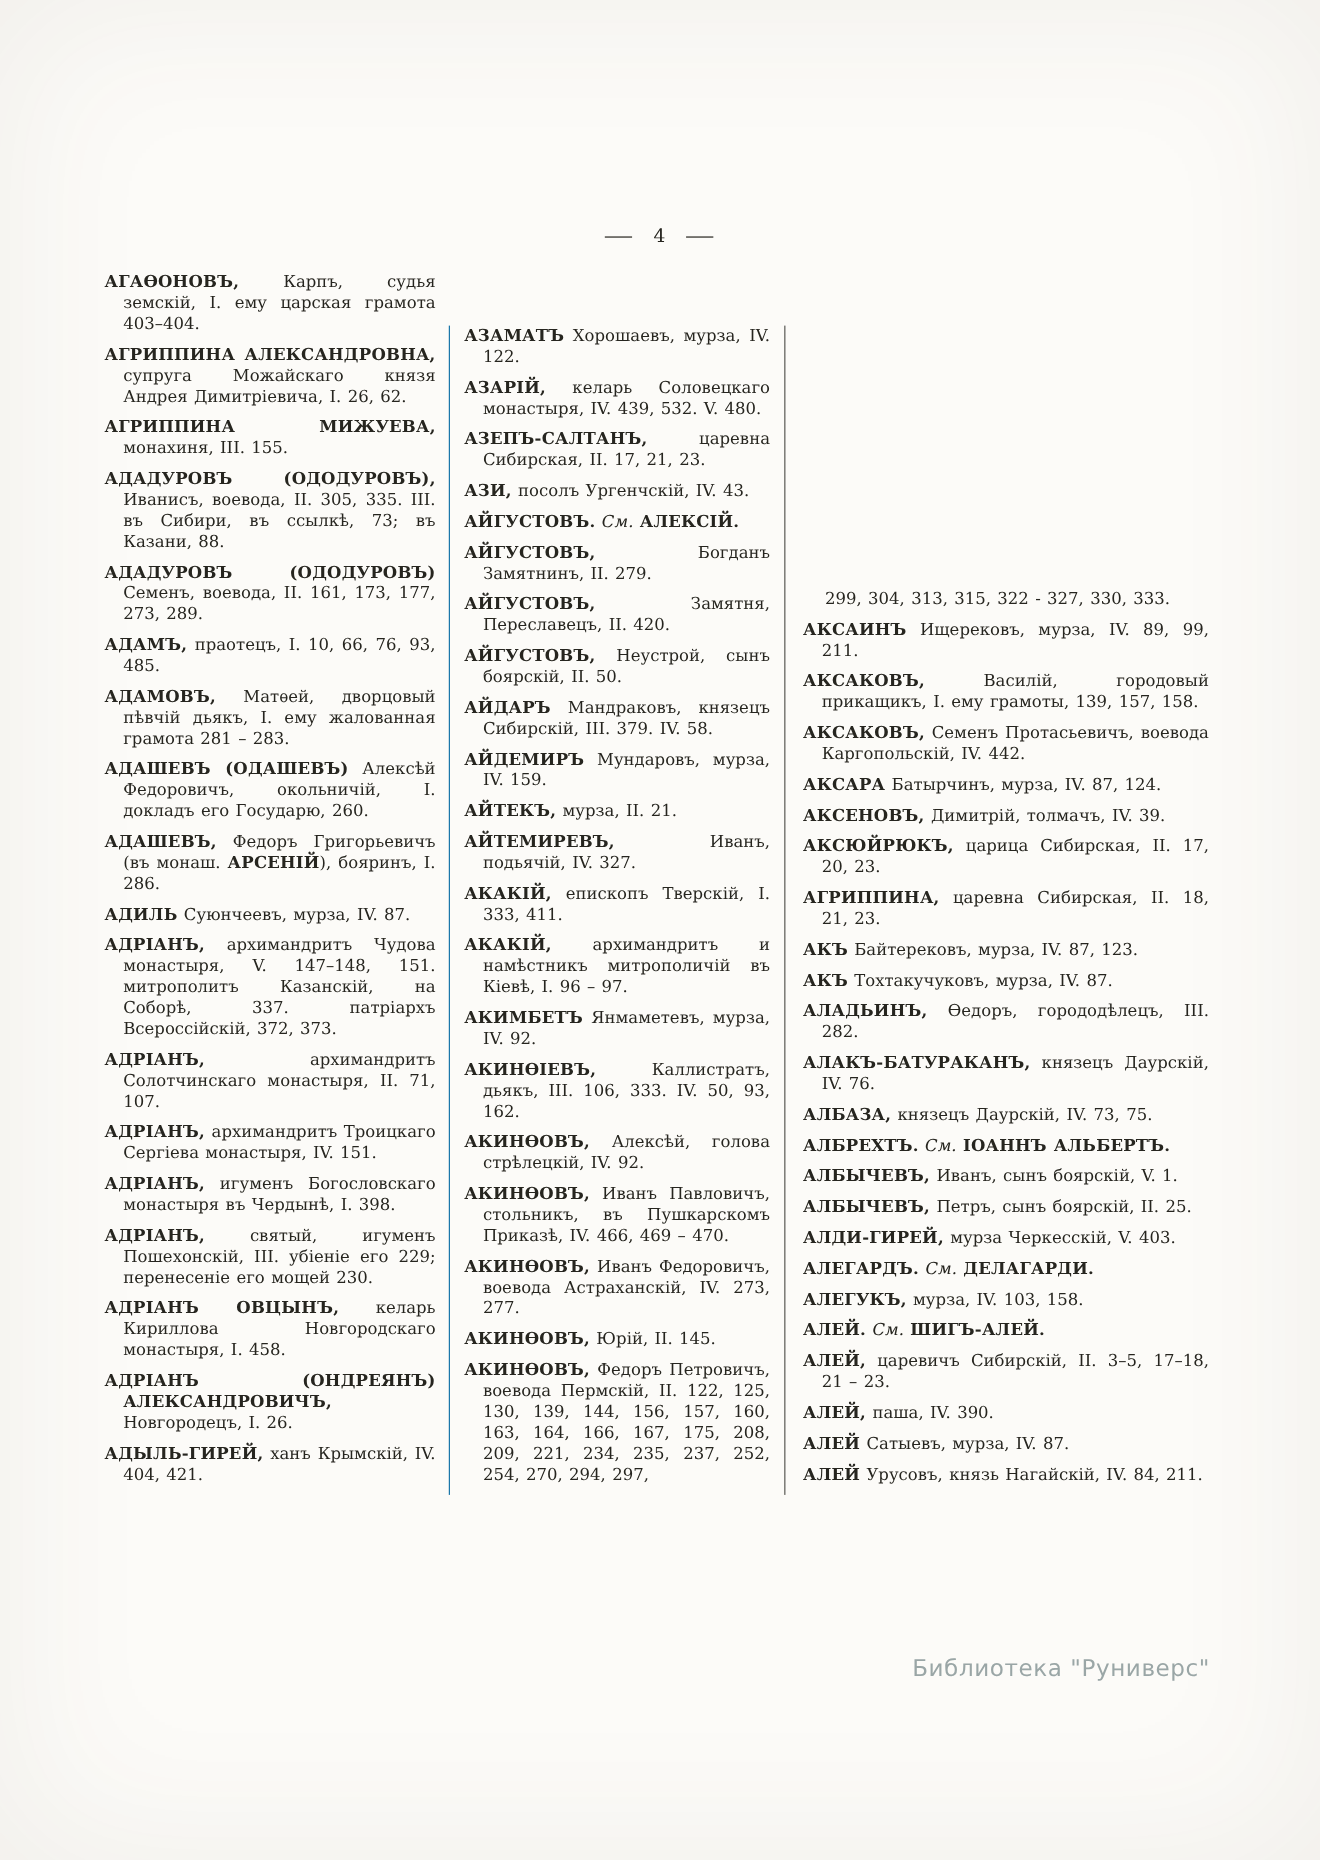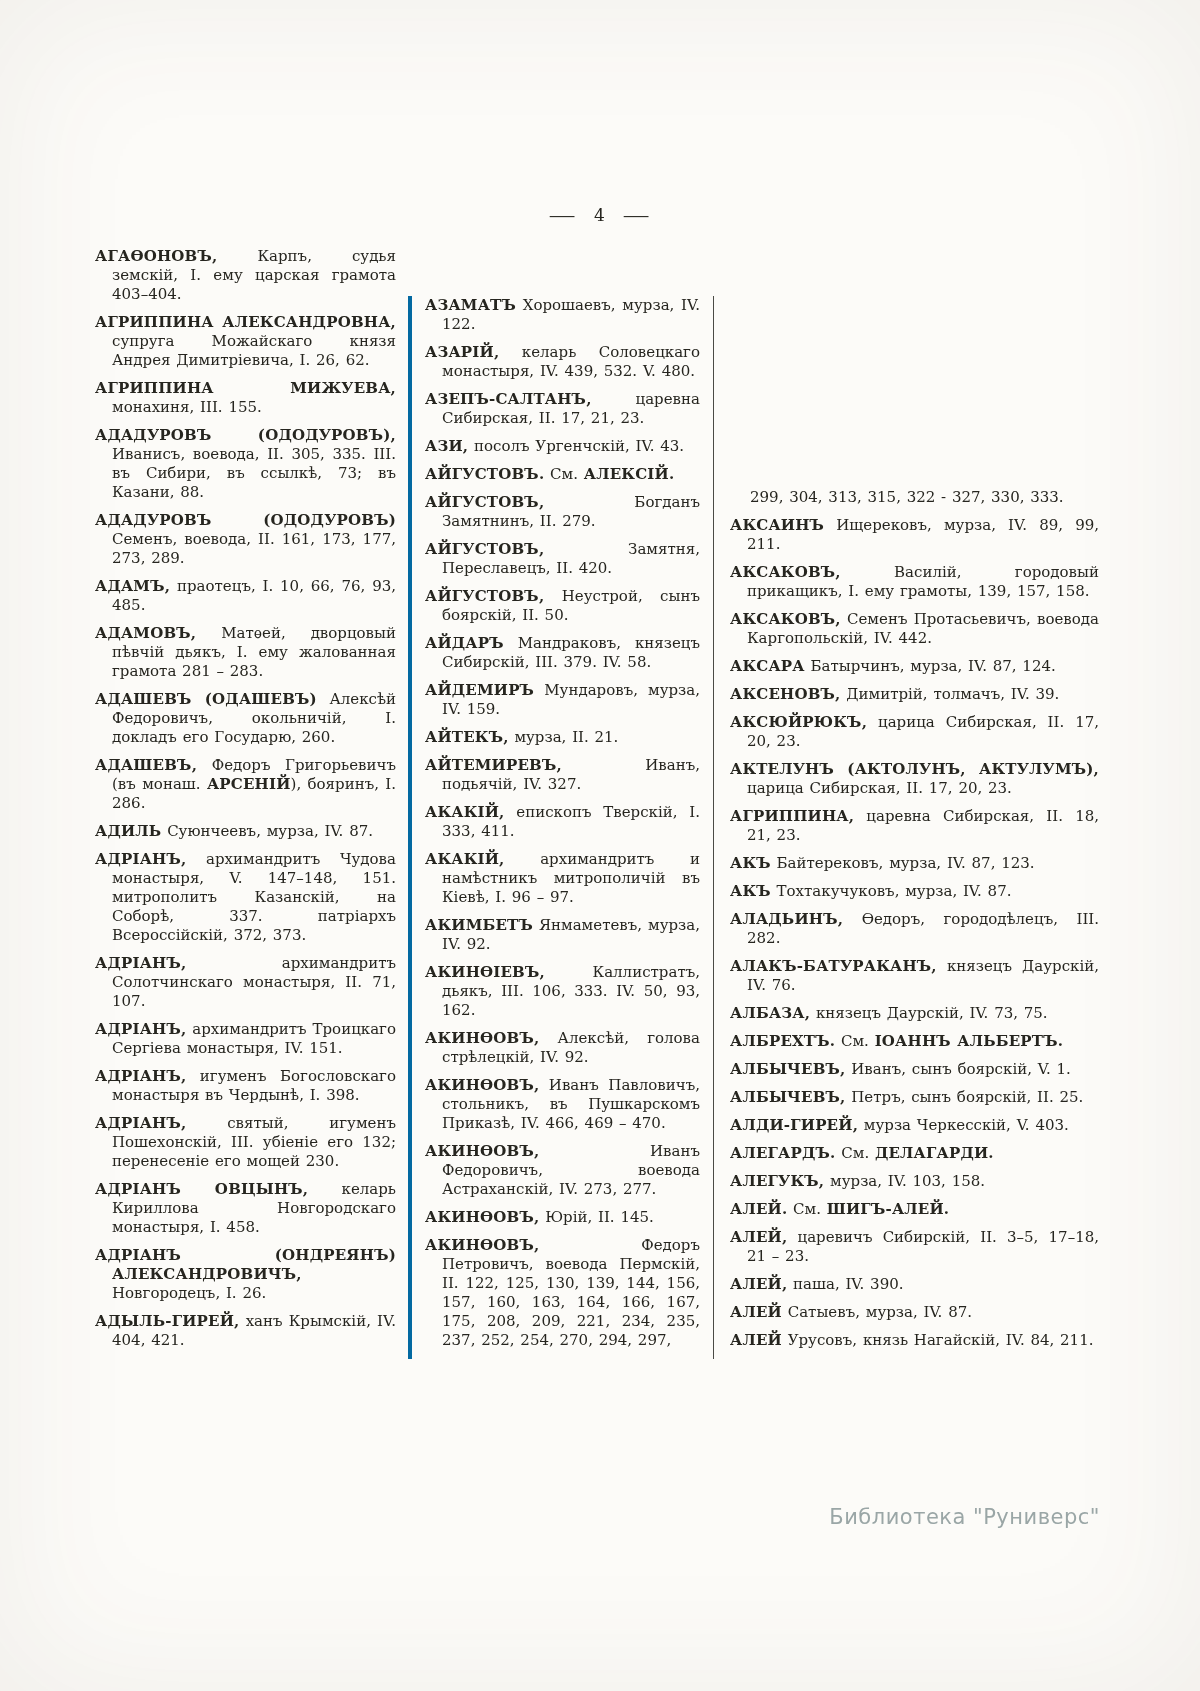--- a/index.html
+++ b/index.html
@@ -36,35 +36,35 @@
     top: 247px;
     left: 95px;
     width: 1022px;
     display: flex;
     align-items: flex-end;
   }
   .col {
     box-sizing: border-box;
   }
   .col-1 { width: 313px; padding-right: 12px; }
-  .col-2 { width: 306px; padding: 0 13px; border-left: 4px solid #0369a1; border-right: 1px solid #4a4a45; }
+  .col-2 { width: 306px; padding: 0 13px; border-left: 1px solid #0369a1; border-right: 1px solid #4a4a45; }
   .col-3 { width: 403px; padding-left: 16px; padding-right: 18px; }
 
   .entry {
     margin: 0 0 9px 0;
     font-size: 15px;
     line-height: 19px;
     text-align: justify;
     padding-left: 17px;
     text-indent: -17px;
     word-spacing: 1px;
   }
   .entry.cont { padding-left: 0; text-indent: 0; margin-left: 20px; }
   .hw { font-weight: bold; letter-spacing: 0.2px; }
-  .it { }
+  .it { font-style: italic; }
 
   .watermark {
     position: absolute;
     top: 1505px;
     right: 100px;
     font-family: "DejaVu Sans", sans-serif;
     font-size: 21px;
     color: #9aa6a6;
     letter-spacing: 0.5px;
   }
@@ -89,21 +89,21 @@
         <p class="entry"><span class="hw">АДАДУРОВЪ (ОДОДУРОВЪ)</span><span> Семенъ, воевода, II. 161, 173, 177, 273, 289.</span></p>
         <p class="entry"><span class="hw">АДАМЪ,</span><span> праотецъ, I. 10, 66, 76, 93, 485.</span></p>
         <p class="entry"><span class="hw">АДАМОВЪ,</span><span> Матѳей, дворцовый пѣвчій дьякъ, I. ему жалованная грамота 281 – 283.</span></p>
         <p class="entry"><span class="hw">АДАШЕВЪ (ОДАШЕВЪ)</span><span> Алексѣй Федоровичъ, окольничій, I. докладъ его Государю, 260.</span></p>
         <p class="entry"><span class="hw">АДАШЕВЪ,</span><span> Федоръ Григорьевичъ (въ монаш. </span><span class="hw">АРСЕНІЙ</span><span>), бояринъ, I. 286.</span></p>
         <p class="entry"><span class="hw">АДИЛЬ</span><span> Суюнчеевъ, мурза, IV. 87.</span></p>
         <p class="entry"><span class="hw">АДРІАНЪ,</span><span> архимандритъ Чудова монастыря, V. 147–148, 151. митрополитъ Казанскій, на Соборѣ, 337. патріархъ Всероссійскій, 372, 373.</span></p>
         <p class="entry"><span class="hw">АДРІАНЪ,</span><span> архимандритъ Солотчинскаго монастыря, II. 71, 107.</span></p>
         <p class="entry"><span class="hw">АДРІАНЪ,</span><span> архимандритъ Троицкаго Сергіева монастыря, IV. 151.</span></p>
         <p class="entry"><span class="hw">АДРІАНЪ,</span><span> игуменъ Богословскаго монастыря въ Чердынѣ, I. 398.</span></p>
-        <p class="entry"><span class="hw">АДРІАНЪ,</span><span> святый, игуменъ Пошехонскій, III. убіеніе его 132; перенесеніе его мощей 230.</span></p>
+        <p class="entry"><span class="hw">АДРІАНЪ,</span><span> святый, игуменъ Пошехонскій, III. убіеніе его 229; перенесеніе его мощей 230.</span></p>
         <p class="entry"><span class="hw">АДРІАНЪ ОВЦЫНЪ,</span><span> келарь Кириллова Новгородскаго монастыря, I. 458.</span></p>
         <p class="entry"><span class="hw">АДРІАНЪ (ОНДРЕЯНЪ) АЛЕКСАНДРОВИЧЪ,</span><span> Новгородецъ, I. 26.</span></p>
         <p class="entry"><span class="hw">АДЫЛЬ-ГИРЕЙ,</span><span> ханъ Крымскій, IV. 404, 421.</span></p>
       </div>
     <div class="col col-2">
         <p class="entry"><span class="hw">АЗАМАТЪ</span><span> Хорошаевъ, мурза, IV. 122.</span></p>
         <p class="entry"><span class="hw">АЗАРІЙ,</span><span> келарь Соловецкаго монастыря, IV. 439, 532. V. 480.</span></p>
         <p class="entry"><span class="hw">АЗЕПЪ-САЛТАНЪ,</span><span> царевна Сибирская, II. 17, 21, 23.</span></p>
         <p class="entry"><span class="hw">АЗИ,</span><span> посолъ Ургенчскій, IV. 43.</span></p>
         <p class="entry"><span class="hw">АЙГУСТОВЪ.</span><span class="it"> См. </span><span class="hw">АЛЕКСІЙ.</span></p>
@@ -125,21 +125,20 @@
         <p class="entry"><span class="hw">АКИНѲОВЪ,</span><span> Федоръ Петровичъ, воевода Пермскій, II. 122, 125, 130, 139, 144, 156, 157, 160, 163, 164, 166, 167, 175, 208, 209, 221, 234, 235, 237, 252, 254, 270, 294, 297,</span></p>
       </div>
     <div class="col col-3">
         <p class="entry cont"><span>299, 304, 313, 315, 322 - 327, 330, 333.</span></p>
         <p class="entry"><span class="hw">АКСАИНЪ</span><span> Ищерековъ, мурза, IV. 89, 99, 211.</span></p>
         <p class="entry"><span class="hw">АКСАКОВЪ,</span><span> Василій, городовый прикащикъ, I. ему грамоты, 139, 157, 158.</span></p>
         <p class="entry"><span class="hw">АКСАКОВЪ,</span><span> Семенъ Протасьевичъ, воевода Каргопольскій, IV. 442.</span></p>
         <p class="entry"><span class="hw">АКСАРА</span><span> Батырчинъ, мурза, IV. 87, 124.</span></p>
         <p class="entry"><span class="hw">АКСЕНОВЪ,</span><span> Димитрій, толмачъ, IV. 39.</span></p>
         <p class="entry"><span class="hw">АКСЮЙРЮКЪ,</span><span> царица Сибирская, II. 17, 20, 23.</span></p>
-        <p class="entry"><span class="hw">АКТЕЛУНЪ (АКТОЛУНЪ, АКТУЛУМЪ),</span><span> царица Сибирская, II. 17, 20, 23.</span></p>
         <p class="entry"><span class="hw">АГРИППИНА,</span><span> царевна Сибирская, II. 18, 21, 23.</span></p>
         <p class="entry"><span class="hw">АКЪ</span><span> Байтерековъ, мурза, IV. 87, 123.</span></p>
         <p class="entry"><span class="hw">АКЪ</span><span> Тохтакучуковъ, мурза, IV. 87.</span></p>
         <p class="entry"><span class="hw">АЛАДЬИНЪ,</span><span> Ѳедоръ, горододѣлецъ, III. 282.</span></p>
         <p class="entry"><span class="hw">АЛАКЪ-БАТУРАКАНЪ,</span><span> князецъ Даурскій, IV. 76.</span></p>
         <p class="entry"><span class="hw">АЛБАЗА,</span><span> князецъ Даурскій, IV. 73, 75.</span></p>
         <p class="entry"><span class="hw">АЛБРЕХТЪ.</span><span class="it"> См. </span><span class="hw">ІОАННЪ АЛЬБЕРТЪ.</span></p>
         <p class="entry"><span class="hw">АЛБЫЧЕВЪ,</span><span> Иванъ, сынъ боярскій, V. 1.</span></p>
         <p class="entry"><span class="hw">АЛБЫЧЕВЪ,</span><span> Петръ, сынъ боярскій, II. 25.</span></p>
         <p class="entry"><span class="hw">АЛДИ-ГИРЕЙ,</span><span> мурза Черкесскій, V. 403.</span></p>

